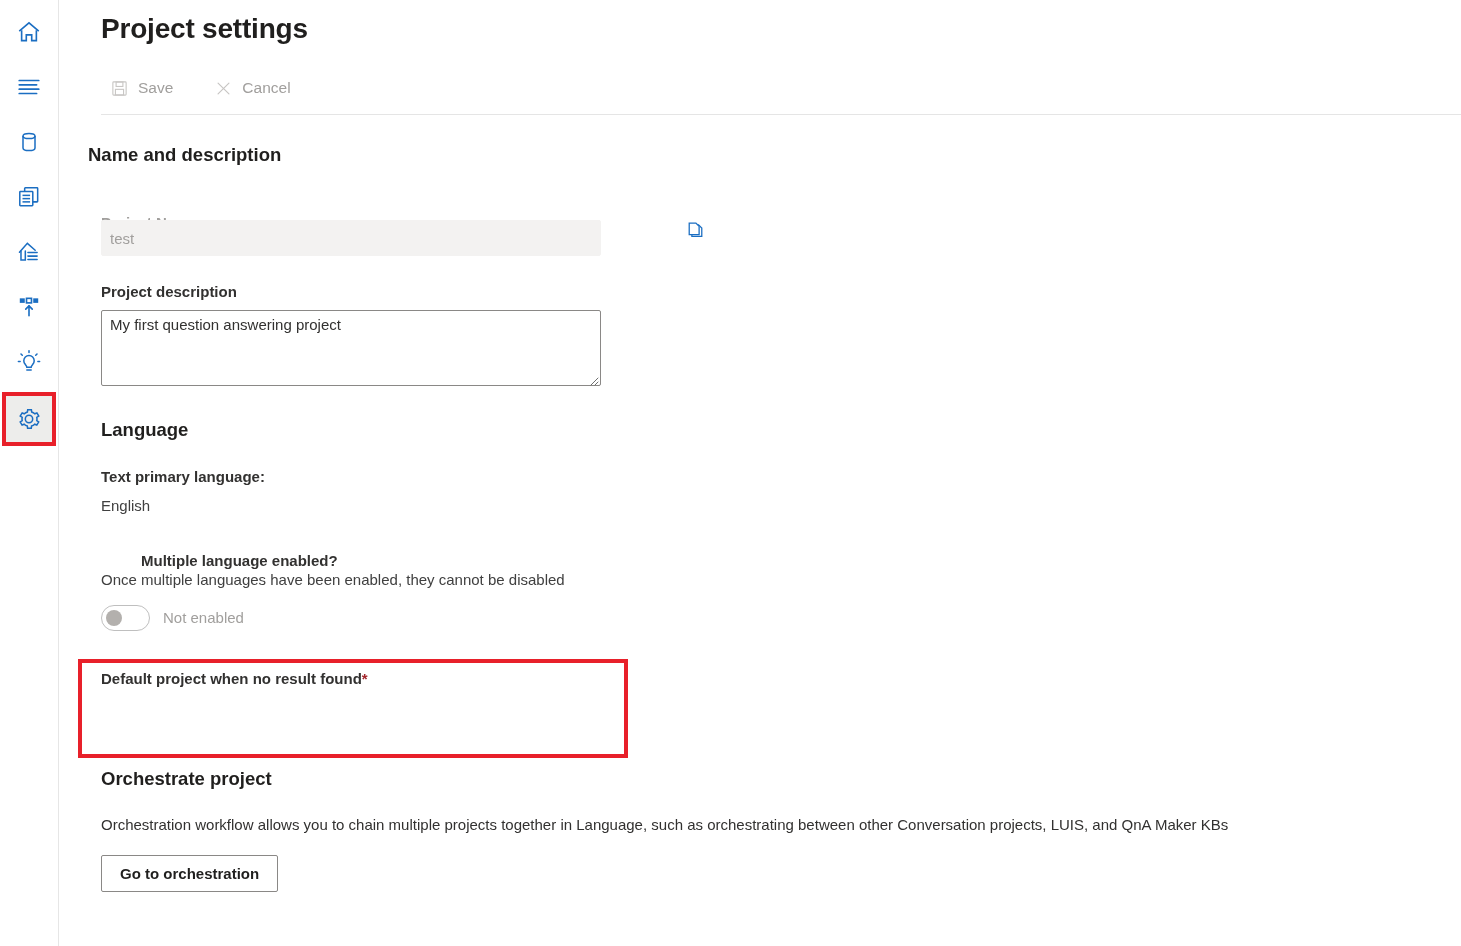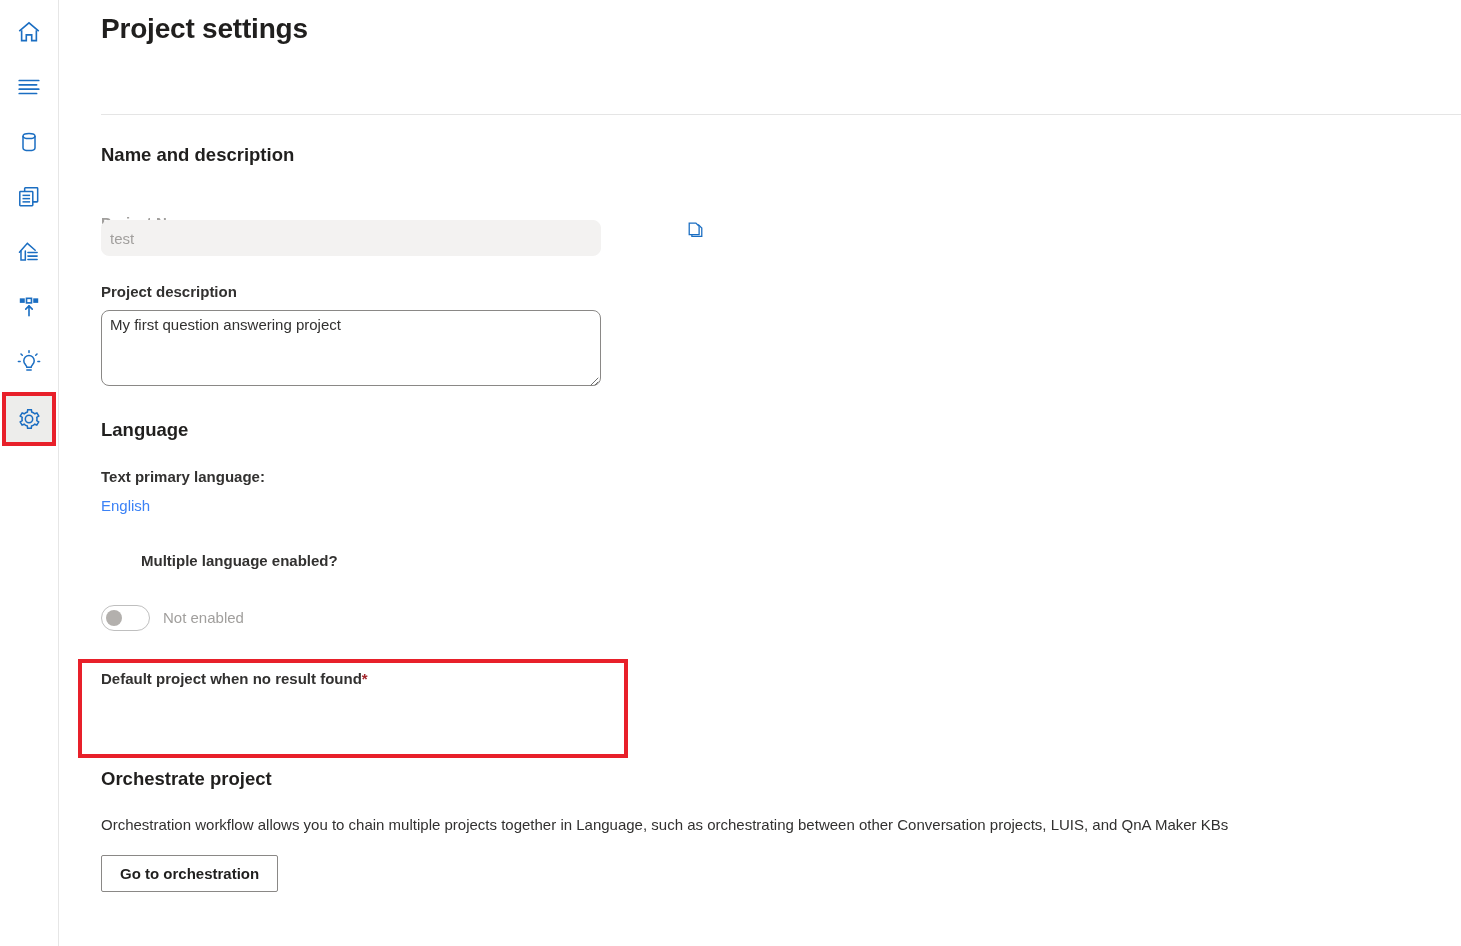--- a/index.html
+++ b/index.html
@@ -119,35 +119,35 @@
     position: absolute;
     font-size: 15px;
     font-weight: 600;
     color: #323130;
     white-space: nowrap;
   }
   .fld-label.muted { color: #a19f9d; font-weight: 600; }
   .plain {
     position: absolute;
     font-size: 15px;
-    color: #3b82f6;
+    color: #404040;
     white-space: nowrap;
     text-align: right;
   }
   .req-star { color: #a4262c; font-weight: 600; }
 
   
   input.tb, textarea.tb {
     position: absolute;
     font-family: "Liberation Sans", sans-serif;
     font-size: 15px;
     color: #323130;
     background: #ffffff;
     border: 1px solid #8a8886;
-    border-radius: 8px;
+    border-radius: 2px;
     padding: 4px 8px;
     outline: none;
   }
   input.tb.disabled {
     background: #f3f2f1;
     border: 1px solid #f3f2f1;
     color: #a19f9d;
   }
   textarea.tb {
     resize: none;
@@ -316,24 +316,46 @@
       </span>
     </div>
 
     <div class="rail-highlight" style="top:392px;"></div>
   </div>
 
   <div id="content">
 
     <div class="page-title">Project settings</div>
 
+    <div id="toolbar">
+      <div class="cmd">
+        <span class="cmd-ico">
+          <svg width="17" height="17" viewBox="0 0 20 20" fill="none" stroke="#c8c6c4" stroke-width="1.3">
+            <rect x="2.2" y="2.2" width="15.6" height="15.6" rx="1"></rect>
+            <rect x="6" y="2.4" width="8" height="5.2"></rect>
+            <rect x="5.2" y="11" width="9.6" height="6.6"></rect>
+          </svg>
+        </span>
+        <span>Save</span>
+      </div>
+      <div class="cmd-sep"></div>
+      <div class="cmd">
+        <span class="cmd-ico">
+          <svg width="17" height="17" viewBox="0 0 20 20" stroke="#c8c6c4" stroke-width="1.4" stroke-linecap="round">
+            <line x1="3.6" y1="3.6" x2="16.4" y2="16.4"></line>
+            <line x1="16.4" y1="3.6" x2="3.6" y2="16.4"></line>
+          </svg>
+        </span>
+        <span>Cancel</span>
+      </div>
+    </div>
 
     <hr class="rule">
 
-    <div class="sec-h" style="left:41px; top:144px;">Name and description</div>
+    <div class="sec-h" style="left:28px; top:144px;">Name and description</div>
 
     <div class="fld-label muted" style="left:41px; top:193px;margin-top:21px;">Project Name</div>
 
     <input class="tb disabled" style="left: 41px; top: 220px; width: 500px; height: 36px;" disabled="" value="test">
 
     <div class="copy-btn" style="left:622px; top:220px;">
       <span>
         <svg width="22" height="22" viewBox="0 0 24 24" fill="none" stroke="#1b6ec2" stroke-width="1.4">
           <path d="M7.5 4.2h7.3l3.5 3.5v9.1H7.5Z" fill="#ffffff"></path>
           <path d="M4.6 2.2h7.3l3.5 3.5v9.1H4.6Z" fill="#ffffff"></path>
@@ -350,20 +372,21 @@
         <line x1="11" y1="8" x2="8" y2="11"></line>
       </svg>
     </span>
 
     <div class="sec-h" style="left:41px; top:419px;">Language</div>
 
     <div class="fld-label" style="left:41px; top:468px;">Text primary language:</div>
     <div class="plain" style="left:41px; top:497px;">English</div>
 
     <div class="fld-label" style="left:41px; top:552px;margin-left:40px;">Multiple language enabled?</div>
+    <div class="plain" style="left:41px; top:571px;">Once multiple languages have been enabled, they cannot be disabled</div>
 
     <div class="toggle" style="left:41px; top:605px;">
       <span class="knob"></span>
     </div>
     <div class="toggle-text" style="left:103px; top:609px;">Not enabled</div>
 
     <div class="annot" style="left:18px; top:659px; width:550px; height:99px;"></div>
 
     <div class="fld-label" style="left:41px; top:670px;">
       <span>Default project when no result found</span><span class="req-star">*</span>

